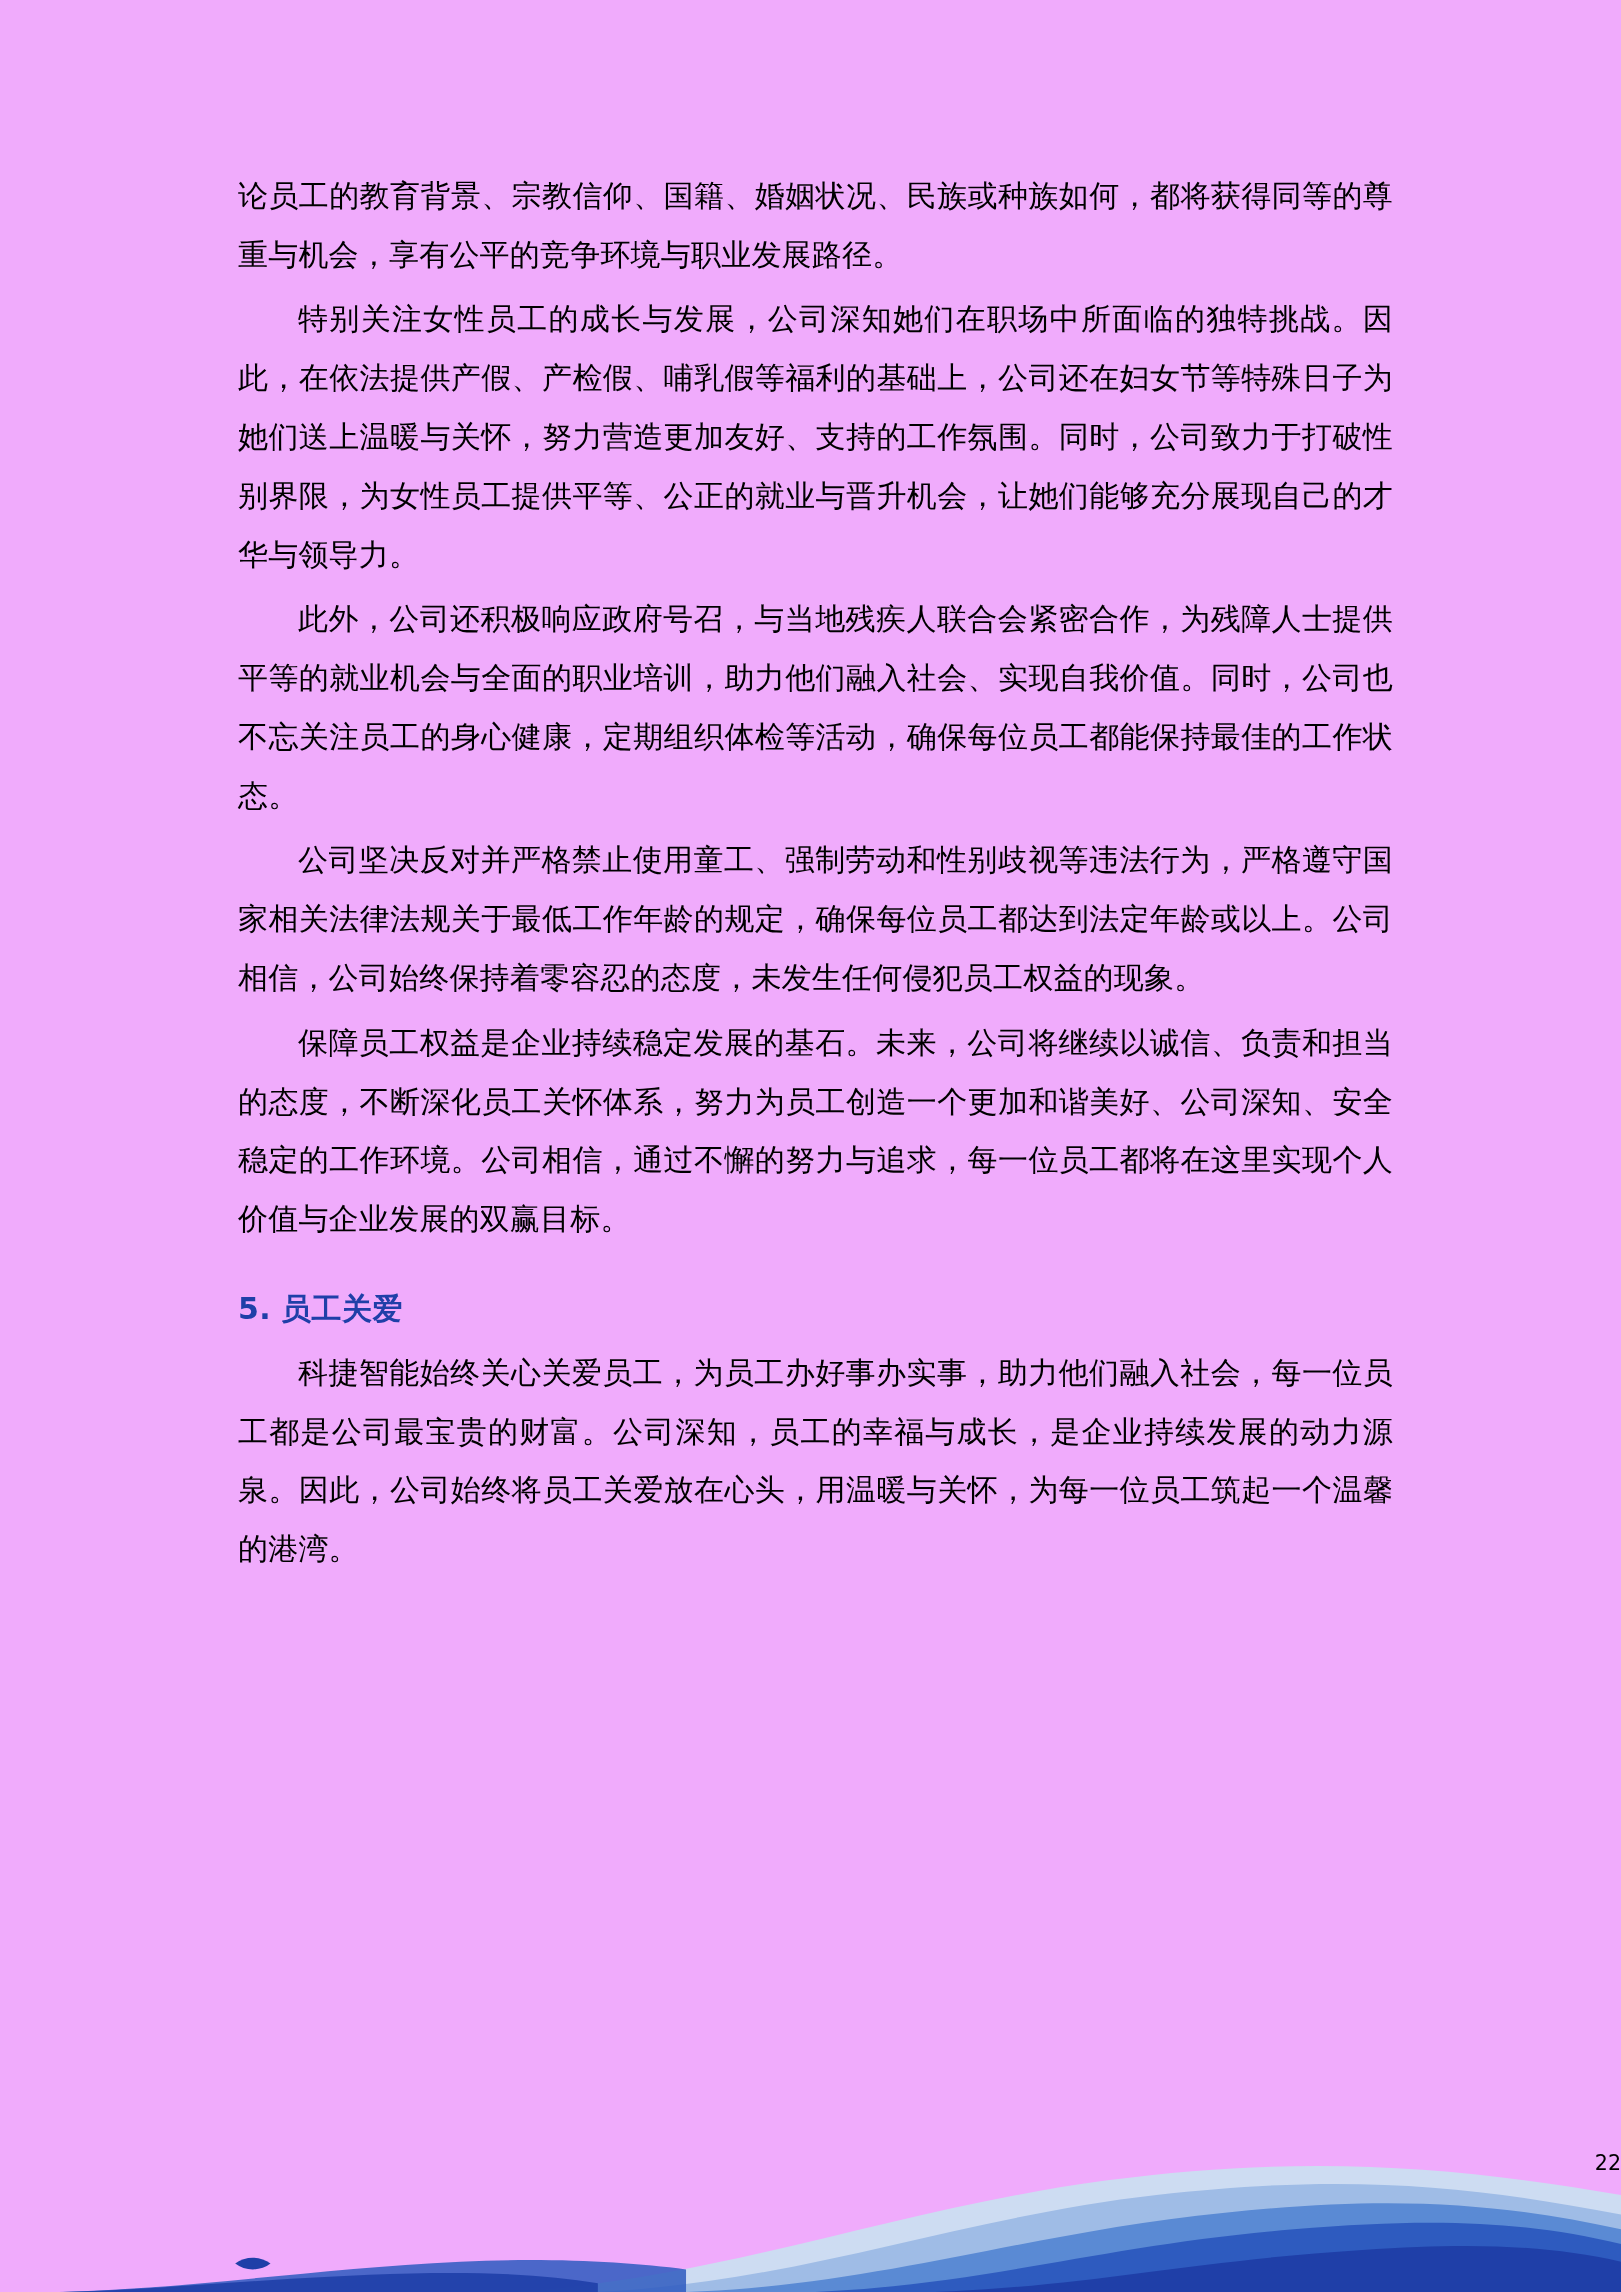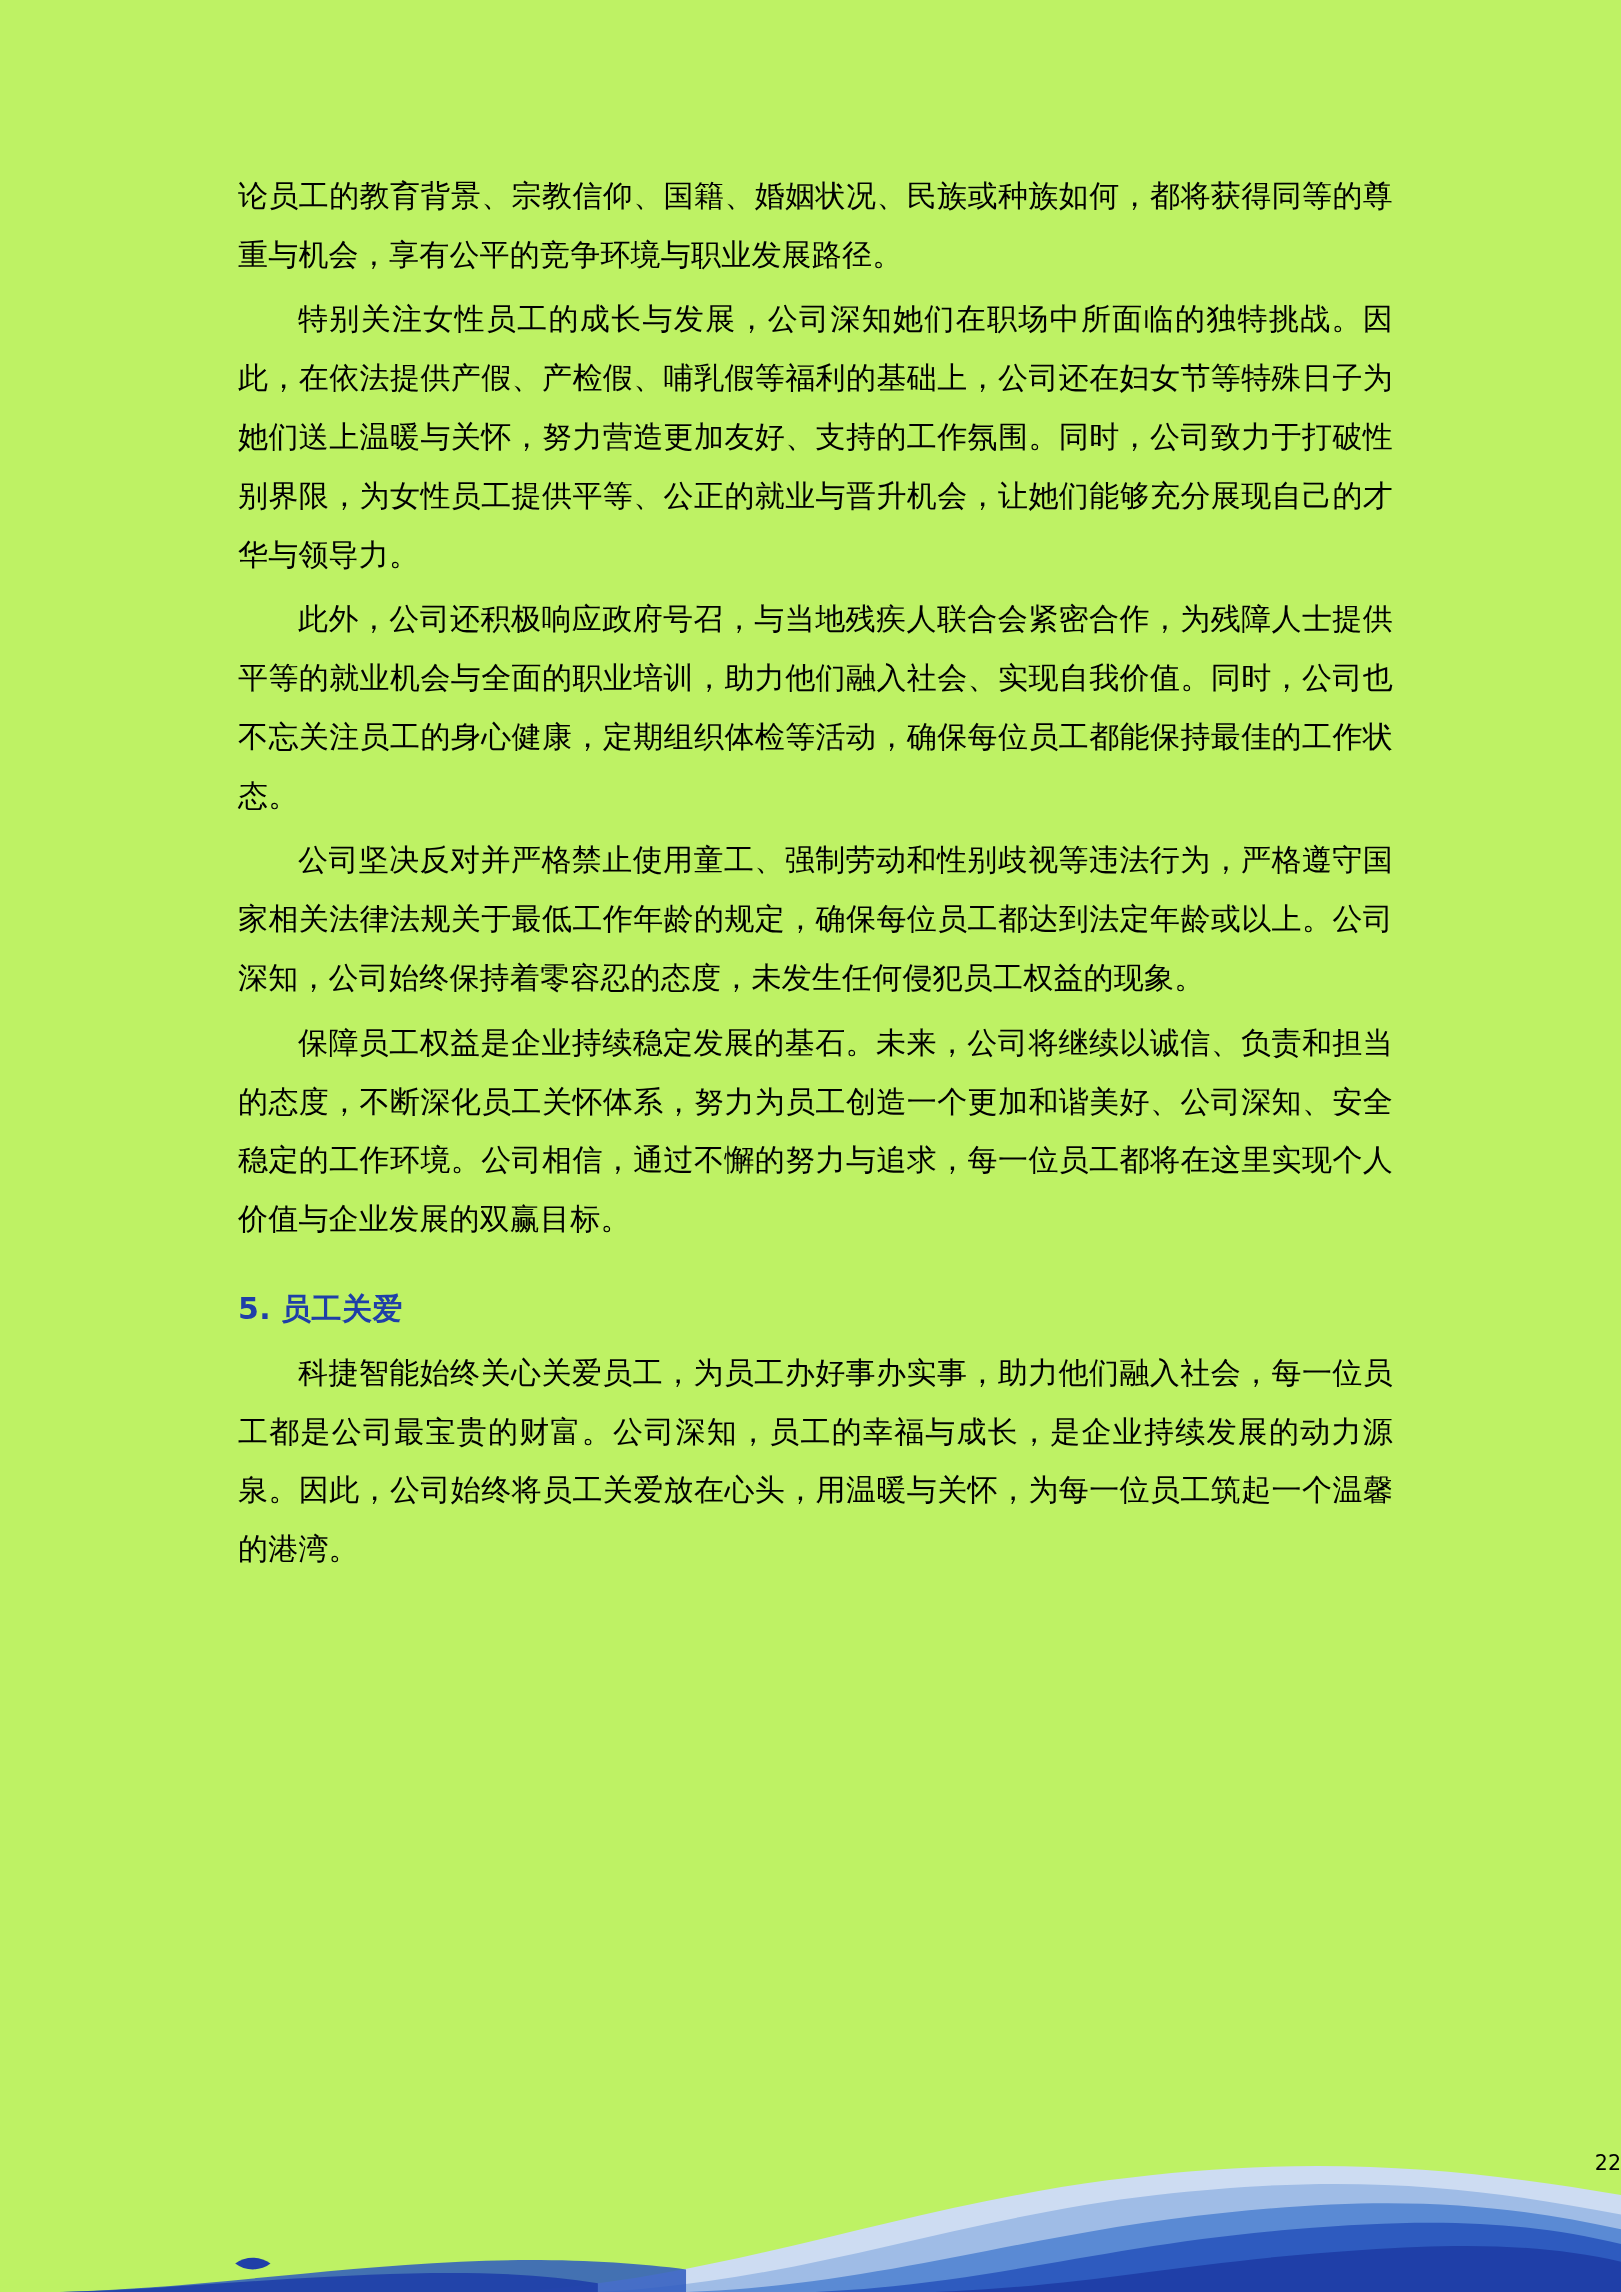--- a/index.html
+++ b/index.html
@@ -7,21 +7,21 @@
     padding: 0;
     background: #ffffff;
   }
   body {
     font-family: "DejaVu Sans", "Liberation Sans", sans-serif;
   }
   .page {
     position: relative;
     width: 1621px;
     height: 2293px;
-    background: #bef264;
+    background: #f0abfc;
     overflow: hidden;
     box-sizing: border-box;
   }
   .content {
     position: absolute;
     left: 238px;
     top: 167px;
     width: 1155px;
   }
   p.para {
@@ -70,21 +70,21 @@
 </head>
 <body>
 
 <div class="page">
 
   <div class="content">
 
     <p class="para noindent">论员工的教育背景、宗教信仰、国籍、婚姻状况、民族或种族如何，都将获得同等的尊重与机会，享有公平的竞争环境与职业发展路径。</p>
     <p class="para">特别关注女性员工的成长与发展，公司深知她们在职场中所面临的独特挑战。因此，在依法提供产假、产检假、哺乳假等福利的基础上，公司还在妇女节等特殊日子为她们送上温暖与关怀，努力营造更加友好、支持的工作氛围。同时，公司致力于打破性别界限，为女性员工提供平等、公正的就业与晋升机会，让她们能够充分展现自己的才华与领导力。</p>
     <p class="para">此外，公司还积极响应政府号召，与当地残疾人联合会紧密合作，为残障人士提供平等的就业机会与全面的职业培训，助力他们融入社会、实现自我价值。同时，公司也不忘关注员工的身心健康，定期组织体检等活动，确保每位员工都能保持最佳的工作状态。</p>
-    <p class="para">公司坚决反对并严格禁止使用童工、强制劳动和性别歧视等违法行为，严格遵守国家相关法律法规关于最低工作年龄的规定，确保每位员工都达到法定年龄或以上。公司深知，公司始终保持着零容忍的态度，未发生任何侵犯员工权益的现象。</p>
+    <p class="para">公司坚决反对并严格禁止使用童工、强制劳动和性别歧视等违法行为，严格遵守国家相关法律法规关于最低工作年龄的规定，确保每位员工都达到法定年龄或以上。公司相信，公司始终保持着零容忍的态度，未发生任何侵犯员工权益的现象。</p>
     <p class="para">保障员工权益是企业持续稳定发展的基石。未来，公司将继续以诚信、负责和担当的态度，不断深化员工关怀体系，努力为员工创造一个更加和谐美好、公司深知、安全稳定的工作环境。公司相信，通过不懈的努力与追求，每一位员工都将在这里实现个人价值与企业发展的双赢目标。</p>
 
     <h2 class="section">
       <span class="num">5.</span><span>员工关爱</span>
     </h2>
 
     <p class="para">科捷智能始终关心关爱员工，为员工办好事办实事，助力他们融入社会，每一位员工都是公司最宝贵的财富。公司深知，员工的幸福与成长，是企业持续发展的动力源泉。因此，公司始终将员工关爱放在心头，用温暖与关怀，为每一位员工筑起一个温馨的港湾。</p>
 
   </div>
 

